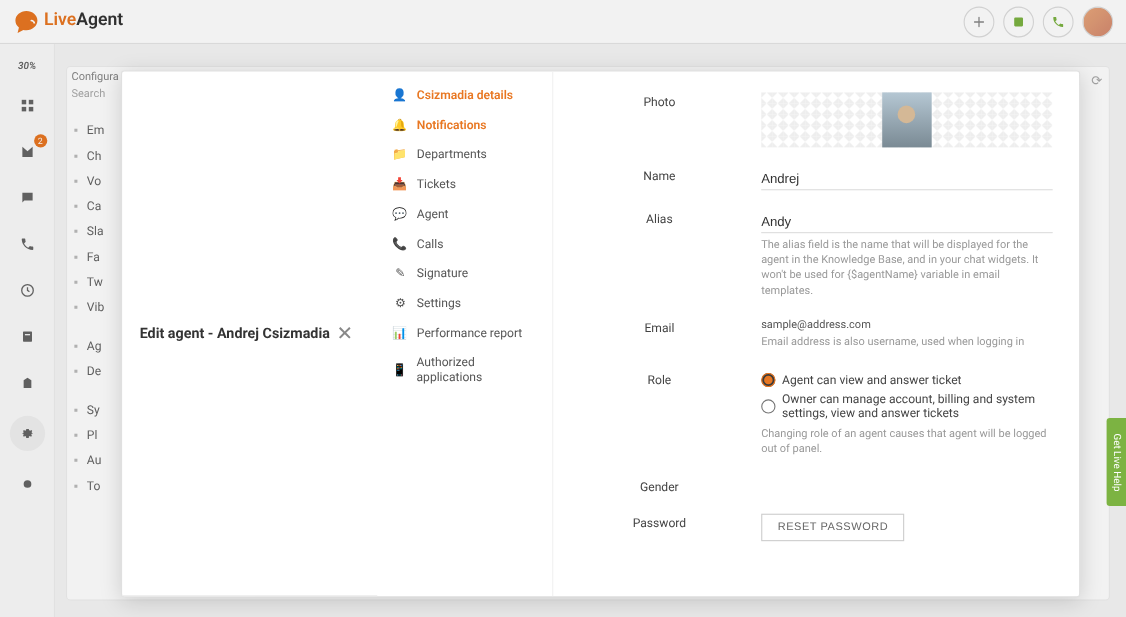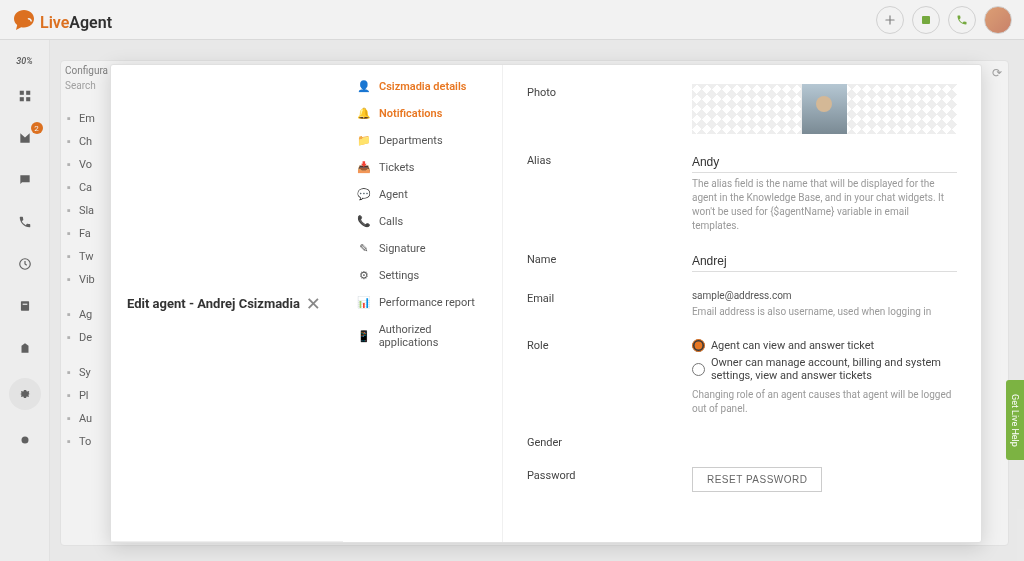--- a/index.html
+++ b/index.html
@@ -1,20 +1,20 @@
 <!DOCTYPE html>
 <html><head>
   <meta charset="utf-8">
   <style>
     * { margin: 0; padding: 0; box-sizing: border-box; }
     body { font-family: -apple-system, BlinkMacSystemFont, "Segoe UI", Roboto, Arial, sans-serif; font-size: 12px; color: #333; background: #f5f5f5; width: 1024px; height: 561px; overflow: hidden; position: relative; }
     
     
     .top-header { position: absolute; top: 0; left: 0; right: 0; height: 40px; background: #fff; border-bottom: 1px solid #e5e5e5; display: flex; align-items: center; padding: 0 12px; z-index: 50; }
-    .logo { display: flex; align-items: flex-end; gap: 4px; }
+    .logo { display: flex; align-items: flex-start; gap: 4px; }
     .logo-icon { width: 24px; height: 24px; color: #E87722; }
     .logo-text { font-size: 16px; font-weight: 600; color: #333; }
     .logo-text .highlight { color: #E87722; }
     .header-right { margin-left: auto; display: flex; align-items: center; gap: 8px; }
     .header-btn { width: 28px; height: 28px; border-radius: 50%; display: flex; align-items: center; justify-content: center; cursor: pointer; color: #888; }
     .header-btn.circ { border: 1px solid #ddd; }
     .to-solve-pill { background: #E87722; color: #fff; border-radius: 14px; height: 28px; display: flex; align-items: center; padding: 0 10px; gap: 6px; cursor: pointer; font-size: 11px; font-weight: 600; }
     .to-solve-pill .count { background: rgba(255,255,255,0.25); border-radius: 8px; padding: 1px 5px; font-size: 10px; }
     .avatar { width: 28px; height: 28px; border-radius: 50%; background: linear-gradient(135deg, #e8a87c, #d4896f); border: 1px solid #ddd; }
 
@@ -41,21 +41,21 @@
     .modal-close { margin-left: auto; cursor: pointer; font-size: 18px; color: #888; padding: 2px 6px; }
     .modal-body { flex: 1; display: flex; overflow: hidden; }
     
     .modal-sidebar { width: 160px; border-right: 1px solid #f0f0f0; padding: 8px 0; }
     .side-nav-item { display: flex; align-items: center; gap: 8px; padding: 7px 14px; color: #555; font-size: 11px; cursor: pointer; }
     .side-nav-item.active { color: #E87722; font-weight: 600; }
     .side-nav-item .sn-icon { width: 14px; display: flex; align-items: center; justify-content: center; }
 
     .form-area { flex: 1; padding: 10px 24px 16px 24px; overflow-y: auto; }
     .form-row { display: flex; padding: 9px 0; }
-    .form-label { width: 165px; text-align: left; padding-right: 20px; color: #444; font-size: 11px; padding-top: 2px; }
+    .form-label { width: 165px; text-align: center; padding-right: 20px; color: #444; font-size: 11px; padding-top: 2px; }
     .form-field { flex: 1; max-width: 340px; }
     .form-field input[type="text"] { width: 100%; border: none; border-bottom: 1px solid #ddd; padding: 3px 0; font-size: 12px; color: #333; outline: none; }
     .form-hint { font-size: 10px; color: #999; margin-top: 4px; line-height: 1.4; }
     .form-field .email-val { font-size: 10px; color: #555; }
     .radio-line { display: flex; align-items: center; gap: 6px; padding: 2px 0; font-size: 11px; color: #444; }
     .radio-line input[type="radio"] { accent-color: #E87722; }
     .btn-secondary { background: #fff; border: 1px solid #ccc; color: #666; font-size: 10px; padding: 6px 14px; cursor: pointer; letter-spacing: 0.5px; }
     
     .photo-wrap { display: flex; align-items: center; }
     .photo-checker { width: 100%; height: 50px; background-image: linear-gradient(45deg, #eee 25%, transparent 25%), linear-gradient(-45deg, #eee 25%, transparent 25%), linear-gradient(45deg, transparent 75%, #eee 75%), linear-gradient(-45deg, transparent 75%, #eee 75%); background-size: 10px 10px; display: flex; justify-content: center; }
@@ -277,30 +277,30 @@
       <div class="form-row">
         <div class="form-label">Photo</div>
         <div class="form-field photo-wrap">
           <div class="photo-checker">
             <div class="photo-img"></div>
           </div>
         </div>
       </div>
 
       <div class="form-row">
+        <div class="form-label">Name</div>
+        <div class="form-field"><input type="text" value="Andrej" style=""></div>
+      </div>
+
+      <div class="form-row">
         <div class="form-label">Alias</div>
         <div class="form-field">
           <input type="text" value="Andy" style="">
           <div class="form-hint">The alias field is the name that will be displayed for the agent in the Knowledge Base, and in your chat widgets. It won't be used for {$agentName} variable in email templates.</div>
         </div>
-      </div>
-
-      <div class="form-row">
-        <div class="form-label">Name</div>
-        <div class="form-field"><input type="text" value="Andrej" style=""></div>
       </div>
 
       <div class="form-row">
         <div class="form-label">Email</div>
         <div class="form-field">
           <div class="email-val">sample@address.com</div>
           <div class="form-hint">Email address is also username, used when logging in</div>
         </div>
       </div>
 

